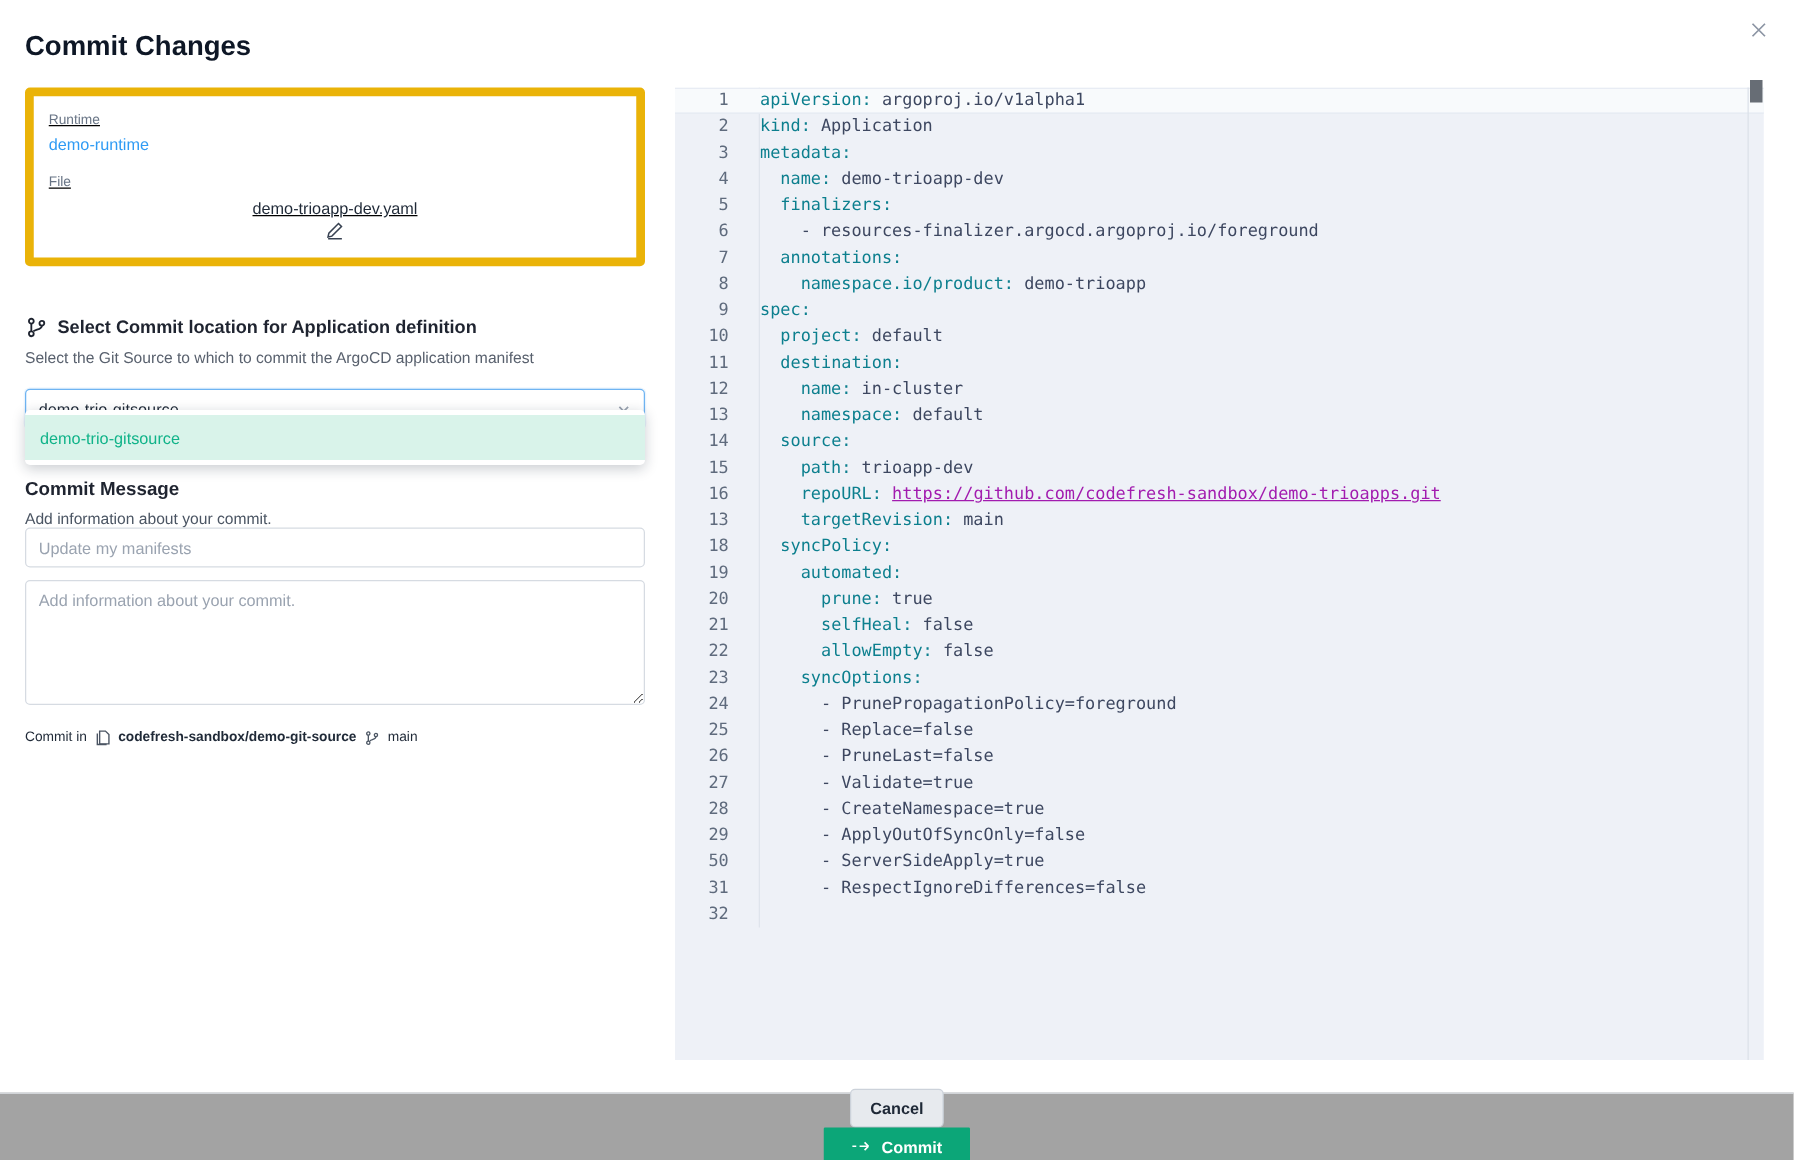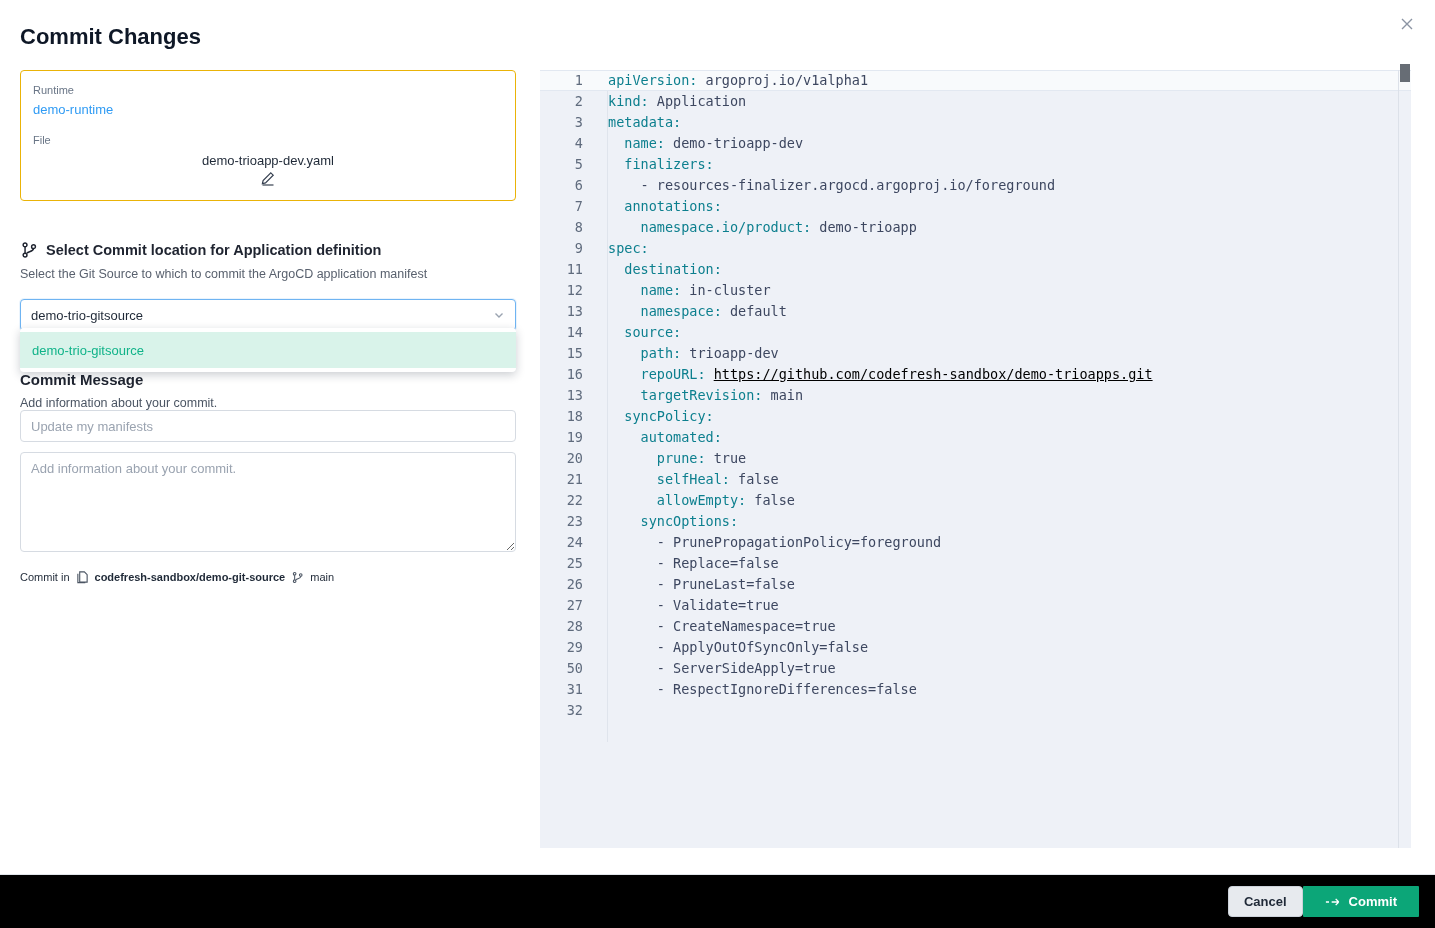--- a/index.html
+++ b/index.html
@@ -7,21 +7,21 @@
               font-family:"Liberation Sans", sans-serif; }
   .modal { position:relative; width:1435px; height:928px; background:#fff; }
 
   .title { position:absolute; left:20px; top:24px; font-size:22px; font-weight:700; color:#0e1726; }
   .close-btn { position:absolute; right:16px; top:12px; width:24px; height:24px; cursor:pointer;
                display:flex; align-items:center; justify-content:center; }
 
   
   .left-col { position:absolute; left:20px; top:70px; width:496px; }
 
-  .runtime-box { border:1px solid #eab308; border-radius:4px; padding:12px; background:#fff; }
+  .runtime-box { border:7px solid #eab308; border-radius:4px; padding:12px; background:#fff;text-decoration:underline; }
   .mini-label { font-size:11px; color:#697586; line-height:14px; }
   .runtime-link { font-size:13px; color:#2f9bf4; line-height:18px; margin-top:4px; display:inline-block; cursor:pointer; }
   .file-label { margin-top:14px; }
   .file-row { display:flex; align-items:center; justify-content:space-between; margin-top:6px;flex-direction:column; }
   .file-value { font-size:13px; color:#1f2937; }
   .icon-btn { width:20px; height:20px; display:flex; align-items:center; justify-content:center; cursor:pointer; }
 
   .section-head { display:flex; align-items:center; gap:8px; margin-top:40px; }
   .section-head-text { font-size:14.5px; font-weight:700; color:#1f2430; }
   .section-sub { margin-top:8px; font-size:12.5px; color:#59616e; }
@@ -55,27 +55,27 @@
   .editor { position:absolute; left:540px; top:70px; width:871px; height:778px; background:#eef1f7;
             font-family:"DejaVu Sans Mono", monospace; font-size:13.5px; line-height:21px; }
   .editor::after { content:''; position:absolute; right:12px; top:0; bottom:0; width:1px; background:#dce1e9; }
   .indent-guide { position:absolute; left:67px; top:0; height:672px; width:1px; background:#dfe4ec; }
   .code-rows { position:relative; }
   .code-row { display:flex; height:21px; white-space:pre; }
   .code-row.current { background:#f8fafc; box-shadow: inset 0 1px 0 #e2e8f1, inset 0 -1px 0 #e2e8f1; }
   .line-num { width:43px; text-align:right; color:#5f6b7d; flex:0 0 43px; margin-right:25px; }
   .tok-key { color:#0c7f8e; }
   .tok-val { color:#3d4760; }
-  .tok-link { color:#000000; text-decoration:underline; cursor:pointer; }
+  .tok-link { color:#a21caf; text-decoration:underline; cursor:pointer; }
   .scroll-thumb { position:absolute; right:1px; top:-6px; width:10px; height:18px; background:#676d75; }
 
   
-  .footer { position:absolute; left:0; right:0; bottom:0; height:54px; background:#000000;
+  .footer { position:absolute; left:0; right:0; bottom:0; height:54px; background:#a3a3a3;
             border-top:1px solid #e1e5ea; display:flex; align-items:center;
-            justify-content:flex-end; padding:0 16px; }
+            justify-content:center; padding:0 16px;flex-direction:column; }
   .btn-cancel { background:#e7eaee; border:1px solid #ccd2da; border-radius:4px; padding:7px 15px;
                 font-size:13px; font-weight:700; color:#1f2937; cursor:pointer;
                 font-family:"Liberation Sans", sans-serif; }
   .btn-commit { background:#0ca678; border:none; border-radius:1px; padding:8px 22px; font-size:13px;
                 font-weight:700; color:#fff; cursor:pointer; display:flex; align-items:center; gap:8px;
                 font-family:"Liberation Sans", sans-serif; }
   svg { display:block; }
 </style>
 </head>
 <body>
@@ -170,20 +170,21 @@
     <div class="code-rows" id="code-lines">
         <div class="code-row current"><span class="line-num">1</span><span class="code-text"><span class="tok-key">apiVersion:</span><span class="tok-val"> argoproj.io/v1alpha1</span></span></div>
         <div class="code-row"><span class="line-num">2</span><span class="code-text"><span class="tok-key">kind:</span><span class="tok-val"> Application</span></span></div>
         <div class="code-row"><span class="line-num">3</span><span class="code-text"><span class="tok-key">metadata:</span></span></div>
         <div class="code-row"><span class="line-num">4</span><span class="code-text"><span class="tok-val">  </span><span class="tok-key">name:</span><span class="tok-val"> demo-trioapp-dev</span></span></div>
         <div class="code-row"><span class="line-num">5</span><span class="code-text"><span class="tok-val">  </span><span class="tok-key">finalizers:</span></span></div>
         <div class="code-row"><span class="line-num">6</span><span class="code-text"><span class="tok-val">    - resources-finalizer.argocd.argoproj.io/foreground</span></span></div>
         <div class="code-row"><span class="line-num">7</span><span class="code-text"><span class="tok-val">  </span><span class="tok-key">annotations:</span></span></div>
         <div class="code-row"><span class="line-num">8</span><span class="code-text"><span class="tok-val">    </span><span class="tok-key">namespace.io/product:</span><span class="tok-val"> demo-trioapp</span></span></div>
         <div class="code-row"><span class="line-num">9</span><span class="code-text"><span class="tok-key">spec:</span></span></div>
+        <div class="code-row"><span class="line-num">10</span><span class="code-text"><span class="tok-val">  </span><span class="tok-key">project:</span><span class="tok-val"> default</span></span></div>
         <div class="code-row"><span class="line-num">11</span><span class="code-text"><span class="tok-val">  </span><span class="tok-key">destination:</span></span></div>
         <div class="code-row"><span class="line-num">12</span><span class="code-text"><span class="tok-val">    </span><span class="tok-key">name:</span><span class="tok-val"> in-cluster</span></span></div>
         <div class="code-row"><span class="line-num">13</span><span class="code-text"><span class="tok-val">    </span><span class="tok-key">namespace:</span><span class="tok-val"> default</span></span></div>
         <div class="code-row"><span class="line-num">14</span><span class="code-text"><span class="tok-val">  </span><span class="tok-key">source:</span></span></div>
         <div class="code-row"><span class="line-num">15</span><span class="code-text"><span class="tok-val">    </span><span class="tok-key">path:</span><span class="tok-val"> trioapp-dev</span></span></div>
         <div class="code-row"><span class="line-num">16</span><span class="code-text"><span class="tok-val">    </span><span class="tok-key">repoURL:</span><span class="tok-val"> </span><span class="tok-link">https://github.com/codefresh-sandbox/demo-trioapps.git</span></span></div>
         <div class="code-row"><span class="line-num">13</span><span class="code-text"><span class="tok-val">    </span><span class="tok-key">targetRevision:</span><span class="tok-val"> main</span></span></div>
         <div class="code-row"><span class="line-num">18</span><span class="code-text"><span class="tok-val">  </span><span class="tok-key">syncPolicy:</span></span></div>
         <div class="code-row"><span class="line-num">19</span><span class="code-text"><span class="tok-val">    </span><span class="tok-key">automated:</span></span></div>
         <div class="code-row"><span class="line-num">20</span><span class="code-text"><span class="tok-val">      </span><span class="tok-key">prune:</span><span class="tok-val"> true</span></span></div>

